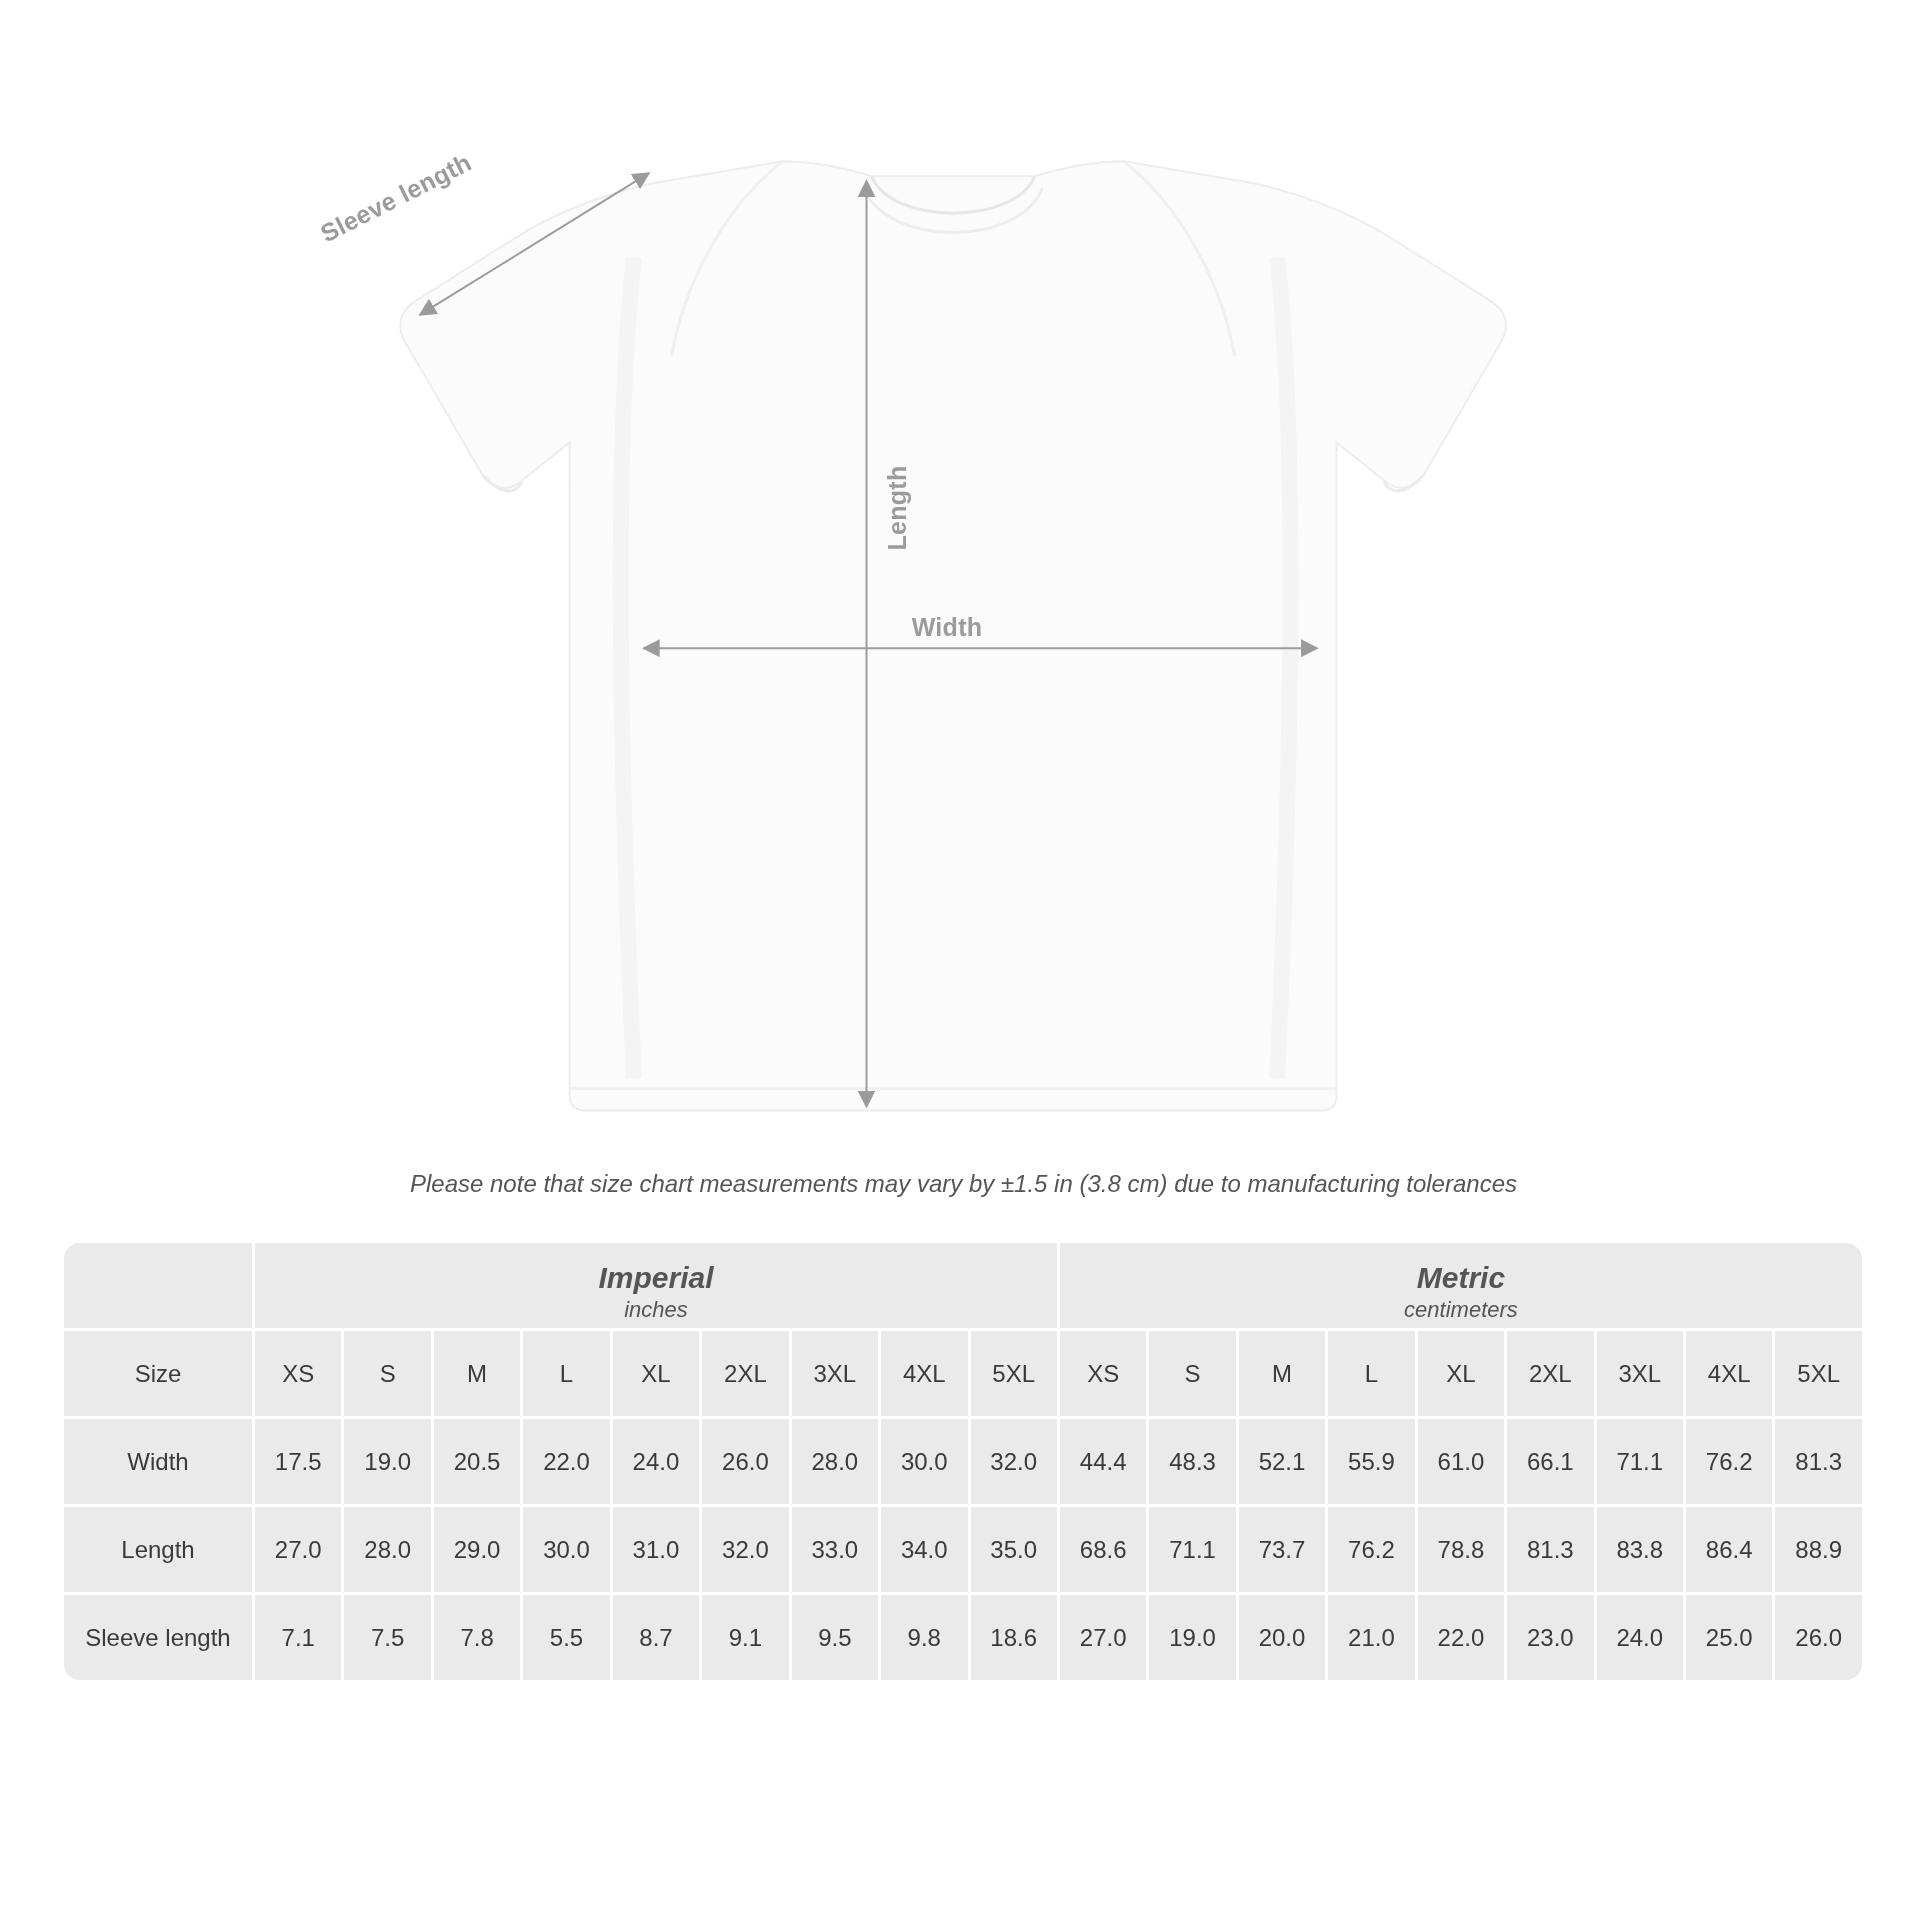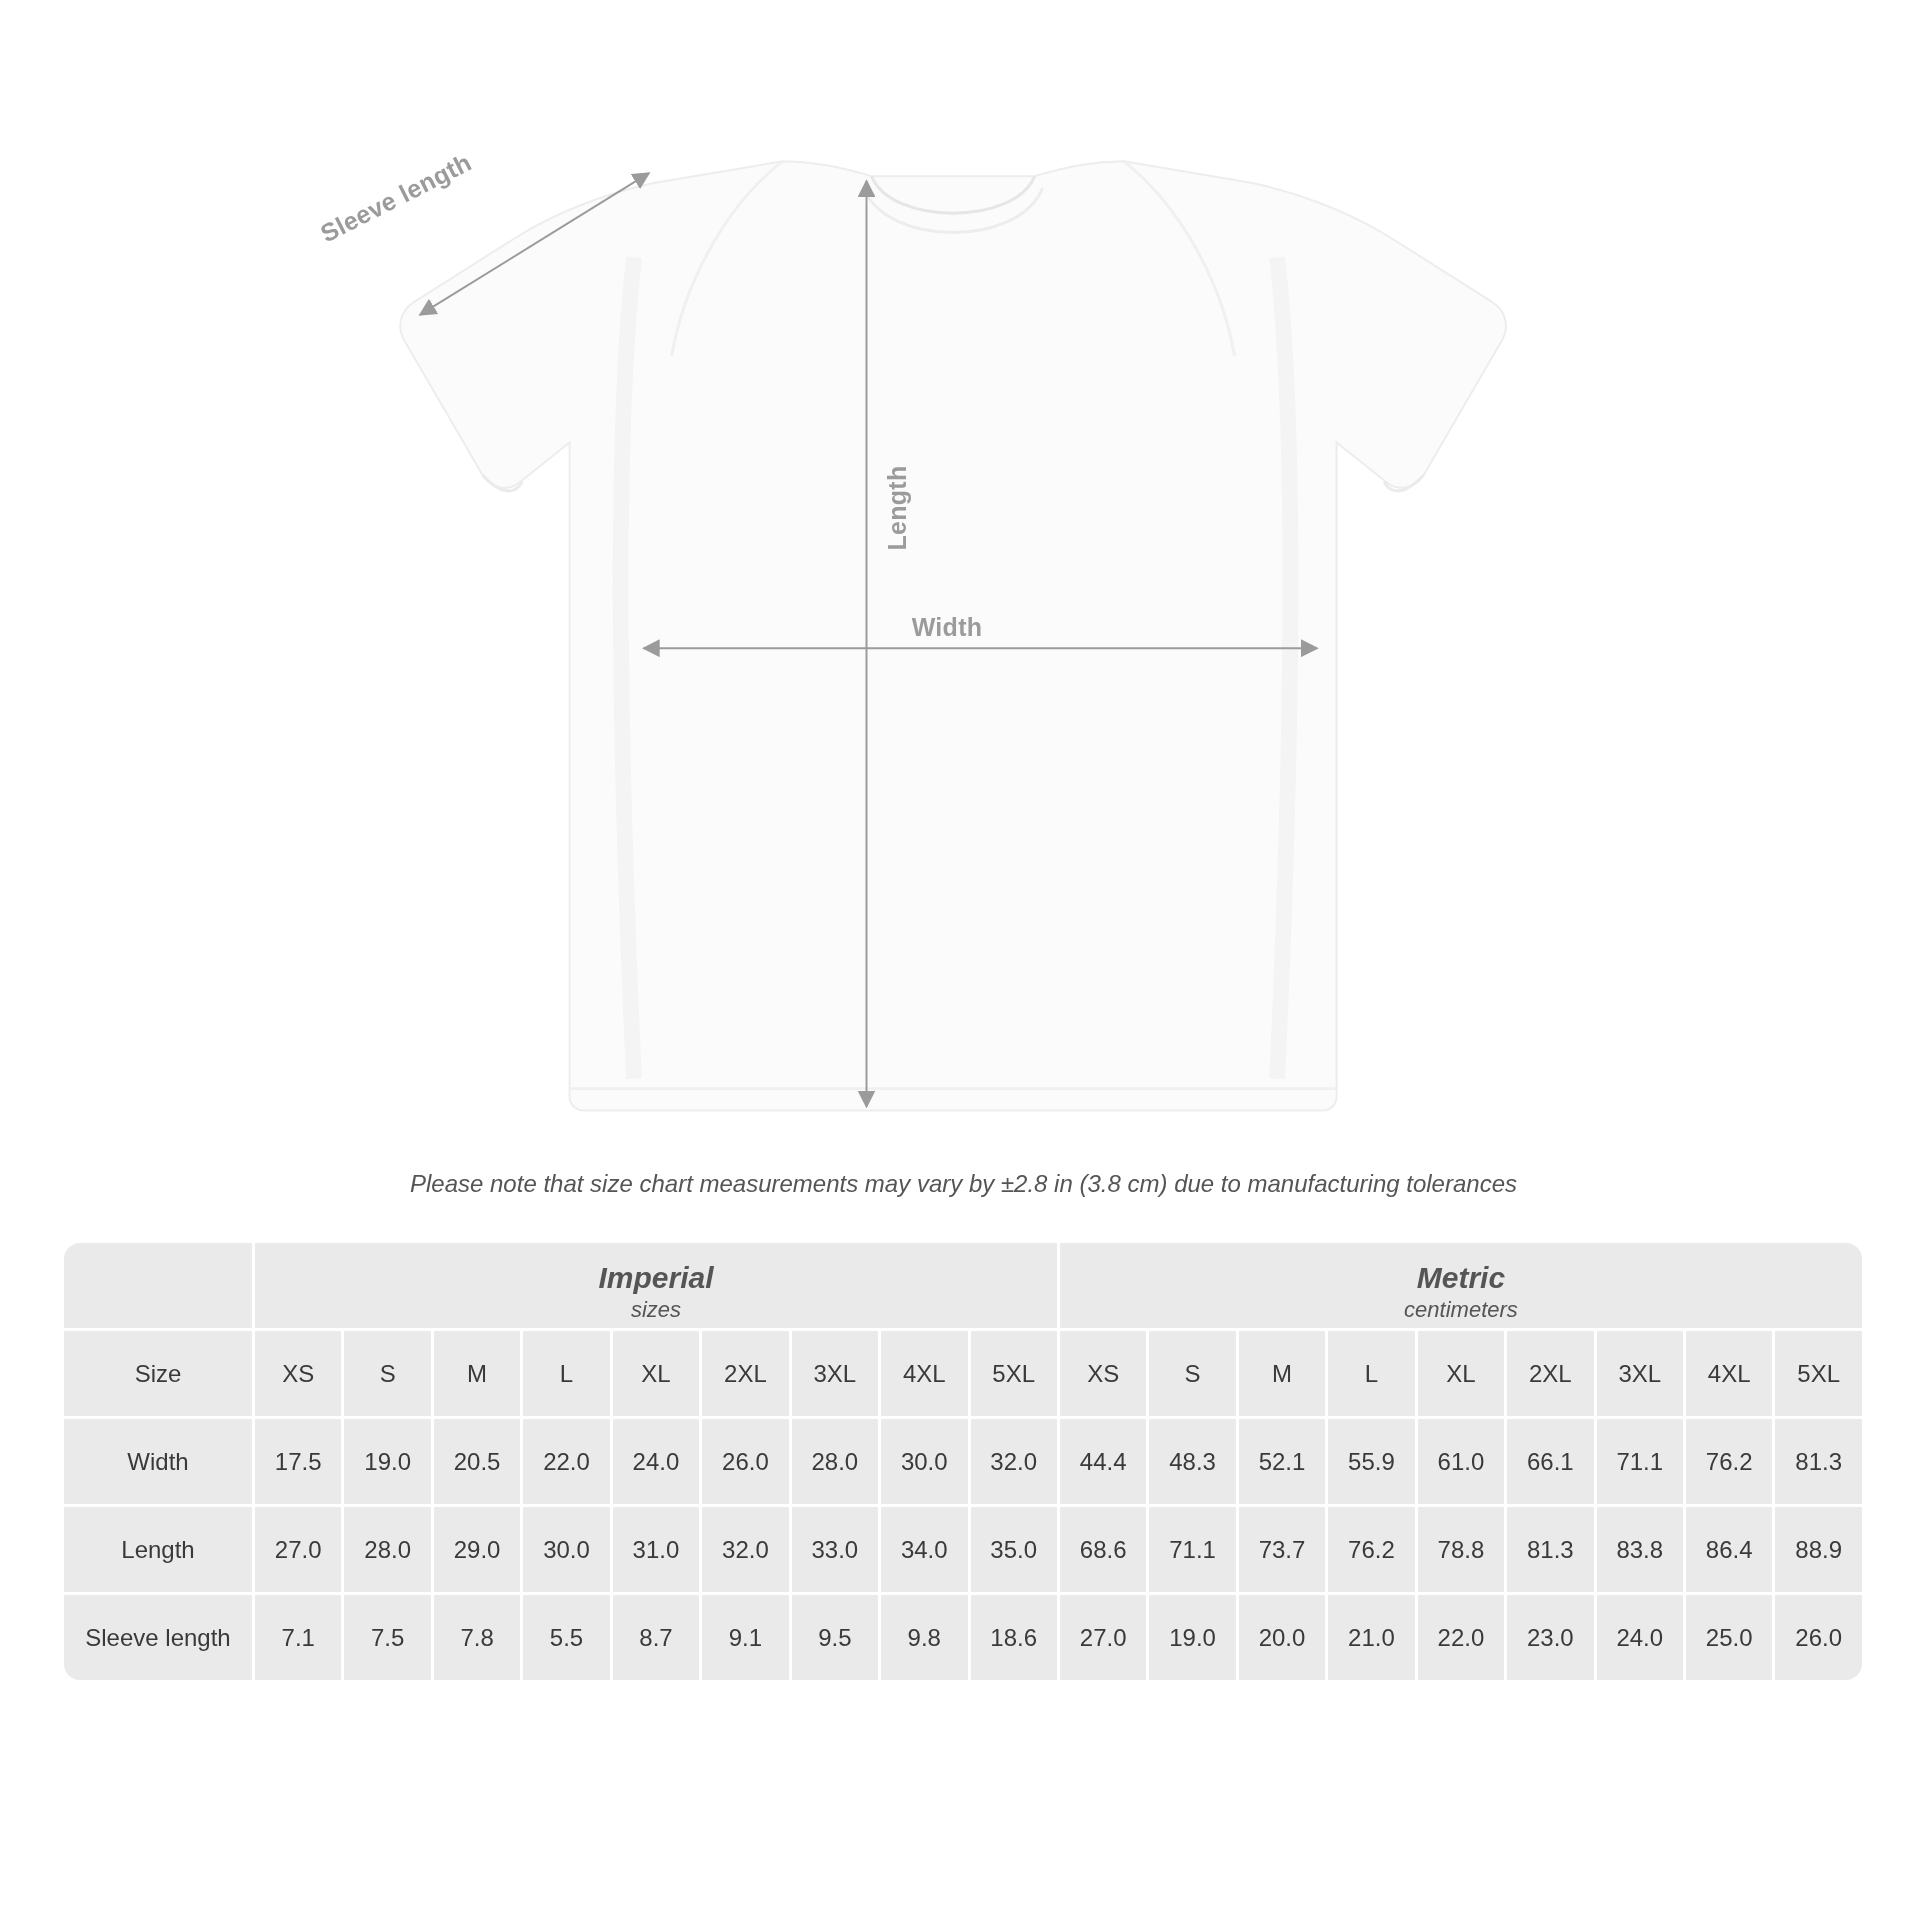--- a/index.html
+++ b/index.html
@@ -200,34 +200,34 @@
         <line x1="424" y1="318" x2="655" y2="175" marker-start="url(#arrTail)" marker-end="url(#arrHead)"></line>
       </g>
     </svg>
 
     <div class="anno anno-sleeve">Sleeve length</div>
     <div class="anno anno-length">Length</div>
     <div class="anno anno-width">Width</div>
   </div>
 
   <div class="title-block">
-    <p class="chart-note">Please note that size chart measurements may vary by ±2.8 in (3.8 cm) due to manufacturing tolerances</p>
+    <p class="chart-note">Please note that size chart measurements may vary by ±1.5 in (3.8 cm) due to manufacturing tolerances</p>
   </div>
 
   <div class="table-wrap">
     <table class="size-table">
       <colgroup>
         <col class="label-col">
       </colgroup>
       <tbody>
         <tr>
           <td class="unit-header corner-blank rounded-tl"></td>
           <td class="unit-header" colspan="9">
             <div class="unit-name">Imperial</div>
-            <div class="unit-sub">sizes</div>
+            <div class="unit-sub">inches</div>
           </td>
           <td class="unit-header rounded-tr" colspan="9">
             <div class="unit-name">Metric</div>
             <div class="unit-sub">centimeters</div>
           </td>
         </tr>
 
         <tr>
           <td class="size-label-head">Size</td>
           <td class="col-head cell-val">XS</td>

